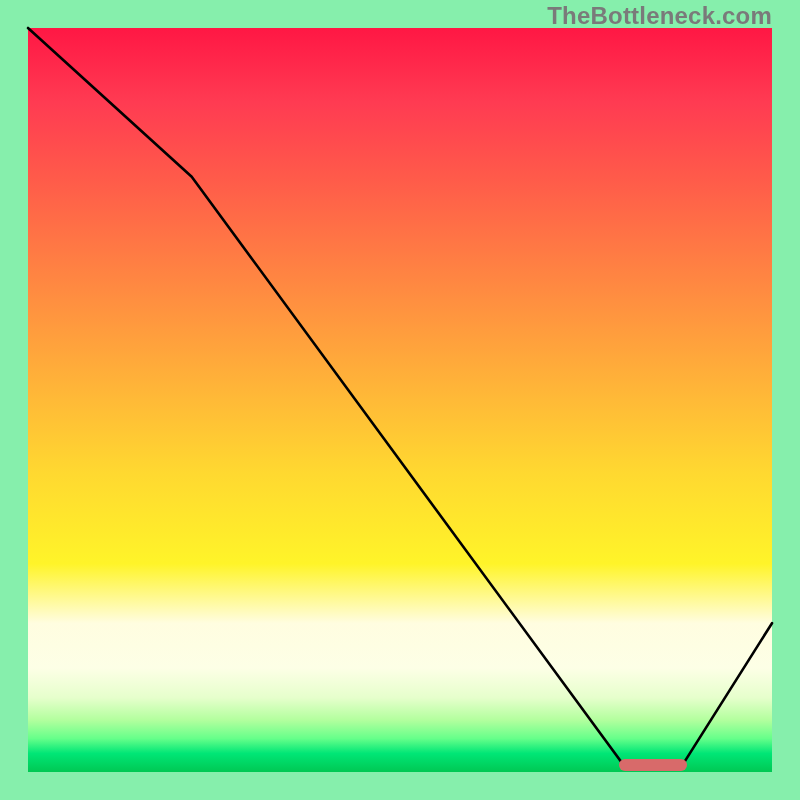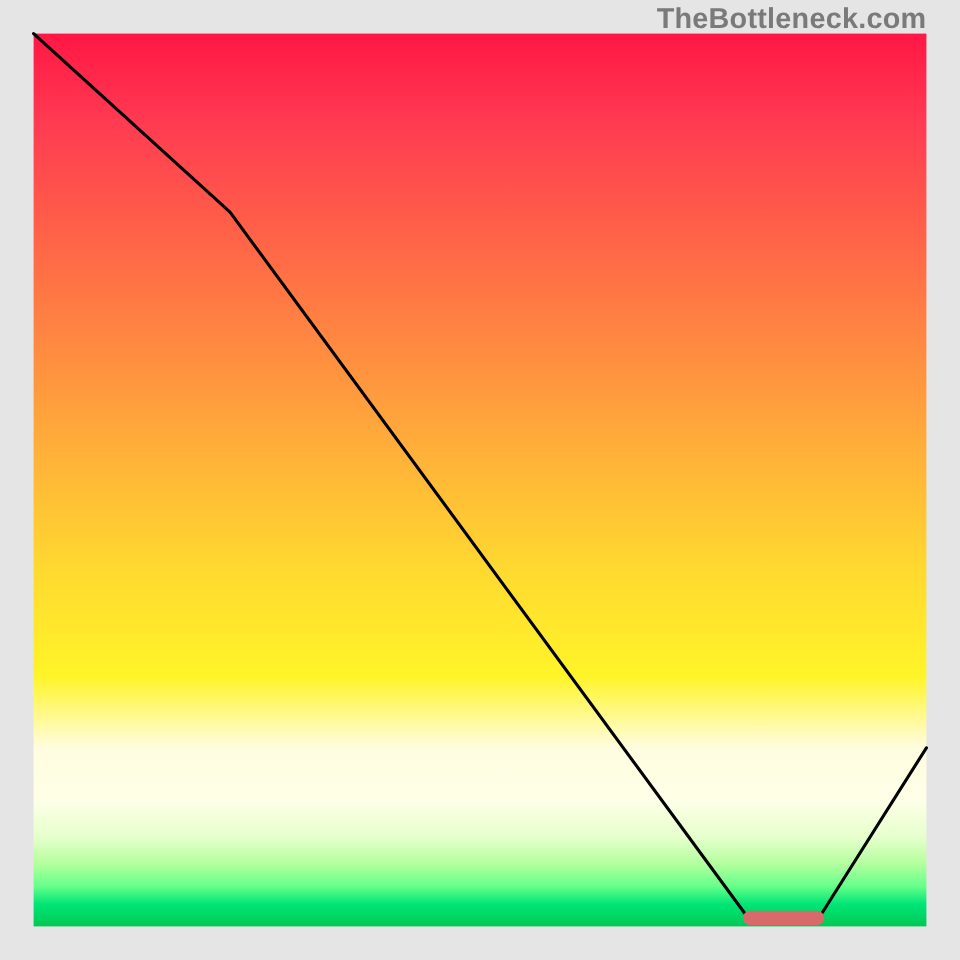--- a/index.html
+++ b/index.html
@@ -1,21 +1,21 @@
 <!DOCTYPE html>
 <html><head>
 <meta charset="utf-8">
 <style>
   * { margin: 0; padding: 0; box-sizing: border-box; }
   html, body { width: 800px; height: 800px; overflow: hidden; background: #000; }
   .frame {
     position: relative;
     width: 800px;
     height: 800px;
-    background: #e5e5e5;
+    background: #86efac;
   }
   .plot-area {
     position: absolute;
     left: 28px;
     top: 28px;
     width: 744px;
     height: 744px;
     background: linear-gradient(
       to bottom,
       #ff1744 0%,

